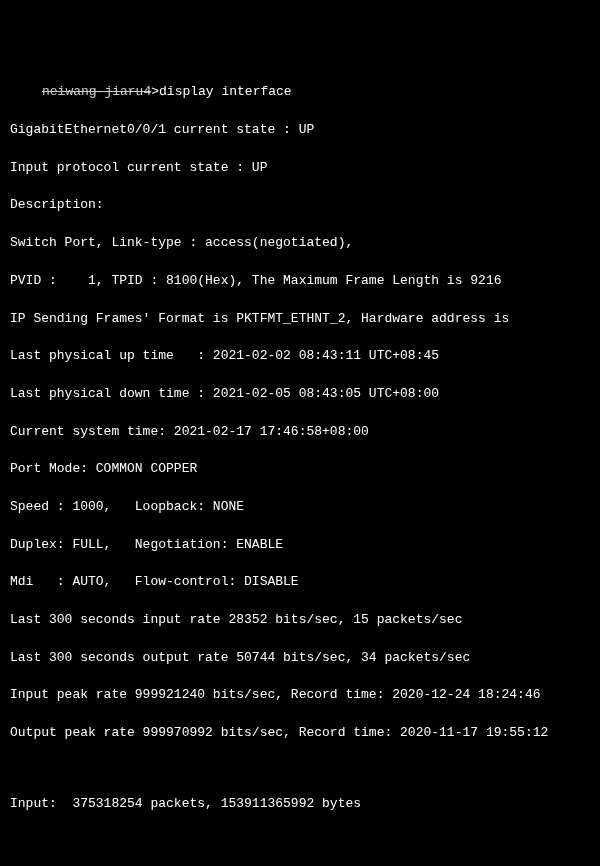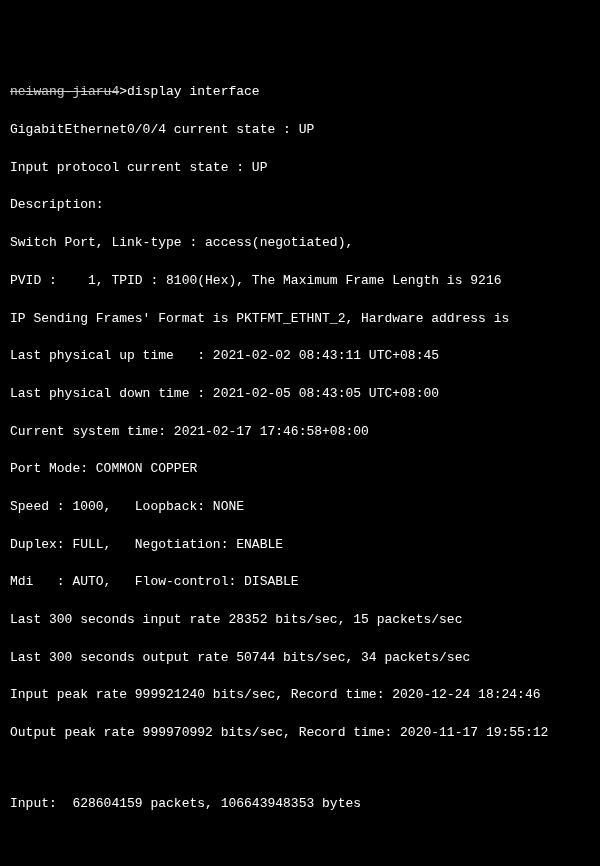--- a/index.html
+++ b/index.html
@@ -10,48 +10,48 @@
     font-family: Consolas, "Courier New", monospace;
     font-size: 13px;
     line-height: 1.45;
     width: 600px;
     box-sizing: border-box;
     white-space: pre;
   }
   .line { display:block; }
   .indent { padding-left:20px; }
   .gap { height:14px; }
-  .prompt { color:#ffffff; }
+  .prompt { color:#ffffff;margin-left:32px; }
   .strike { text-decoration: line-through; opacity:0.8;}
 </style>
 </head>
 <body>
 
 
 
 <span class="line"><span class="prompt"><span class="strike">neiwang-jiaru4</span>&gt;<span>display interface</span></span></span>
-<span class="line">GigabitEthernet0/0/4 current state : UP</span>
+<span class="line">GigabitEthernet0/0/1 current state : UP</span>
 <span class="line">Input protocol current state : UP</span>
 <span class="line">Description:</span>
 <span class="line">Switch Port, Link-type : access(negotiated),</span>
 <span class="line">PVID :    1, TPID : 8100(Hex), The Maximum Frame Length is 9216</span>
 <span class="line">IP Sending Frames' Format is PKTFMT_ETHNT_2, Hardware address is </span>
 <span class="line">Last physical up time   : 2021-02-02 08:43:11 UTC+08:45</span>
 <span class="line">Last physical down time : 2021-02-05 08:43:05 UTC+08:00</span>
 <span class="line">Current system time: 2021-02-17 17:46:58+08:00</span>
 <span class="line">Port Mode: COMMON COPPER</span>
 <span class="line">Speed : 1000,   Loopback: NONE</span>
 <span class="line">Duplex: FULL,   Negotiation: ENABLE</span>
 <span class="line">Mdi   : AUTO,   Flow-control: DISABLE</span>
 <span class="line">Last 300 seconds input rate 28352 bits/sec, 15 packets/sec</span>
 <span class="line">Last 300 seconds output rate 50744 bits/sec, 34 packets/sec</span>
 <span class="line">Input peak rate 999921240 bits/sec, Record time: 2020-12-24 18:24:46</span>
 <span class="line">Output peak rate 999970992 bits/sec, Record time: 2020-11-17 19:55:12</span>
 <div class="gap"></div>
-<span class="line">Input:  628604159 packets, 106643948353 bytes</span>
+<span class="line">Input:  375318254 packets, 153911365992 bytes</span>
 <div class="indent">
   
   
   
   
   
   
   
   
   

